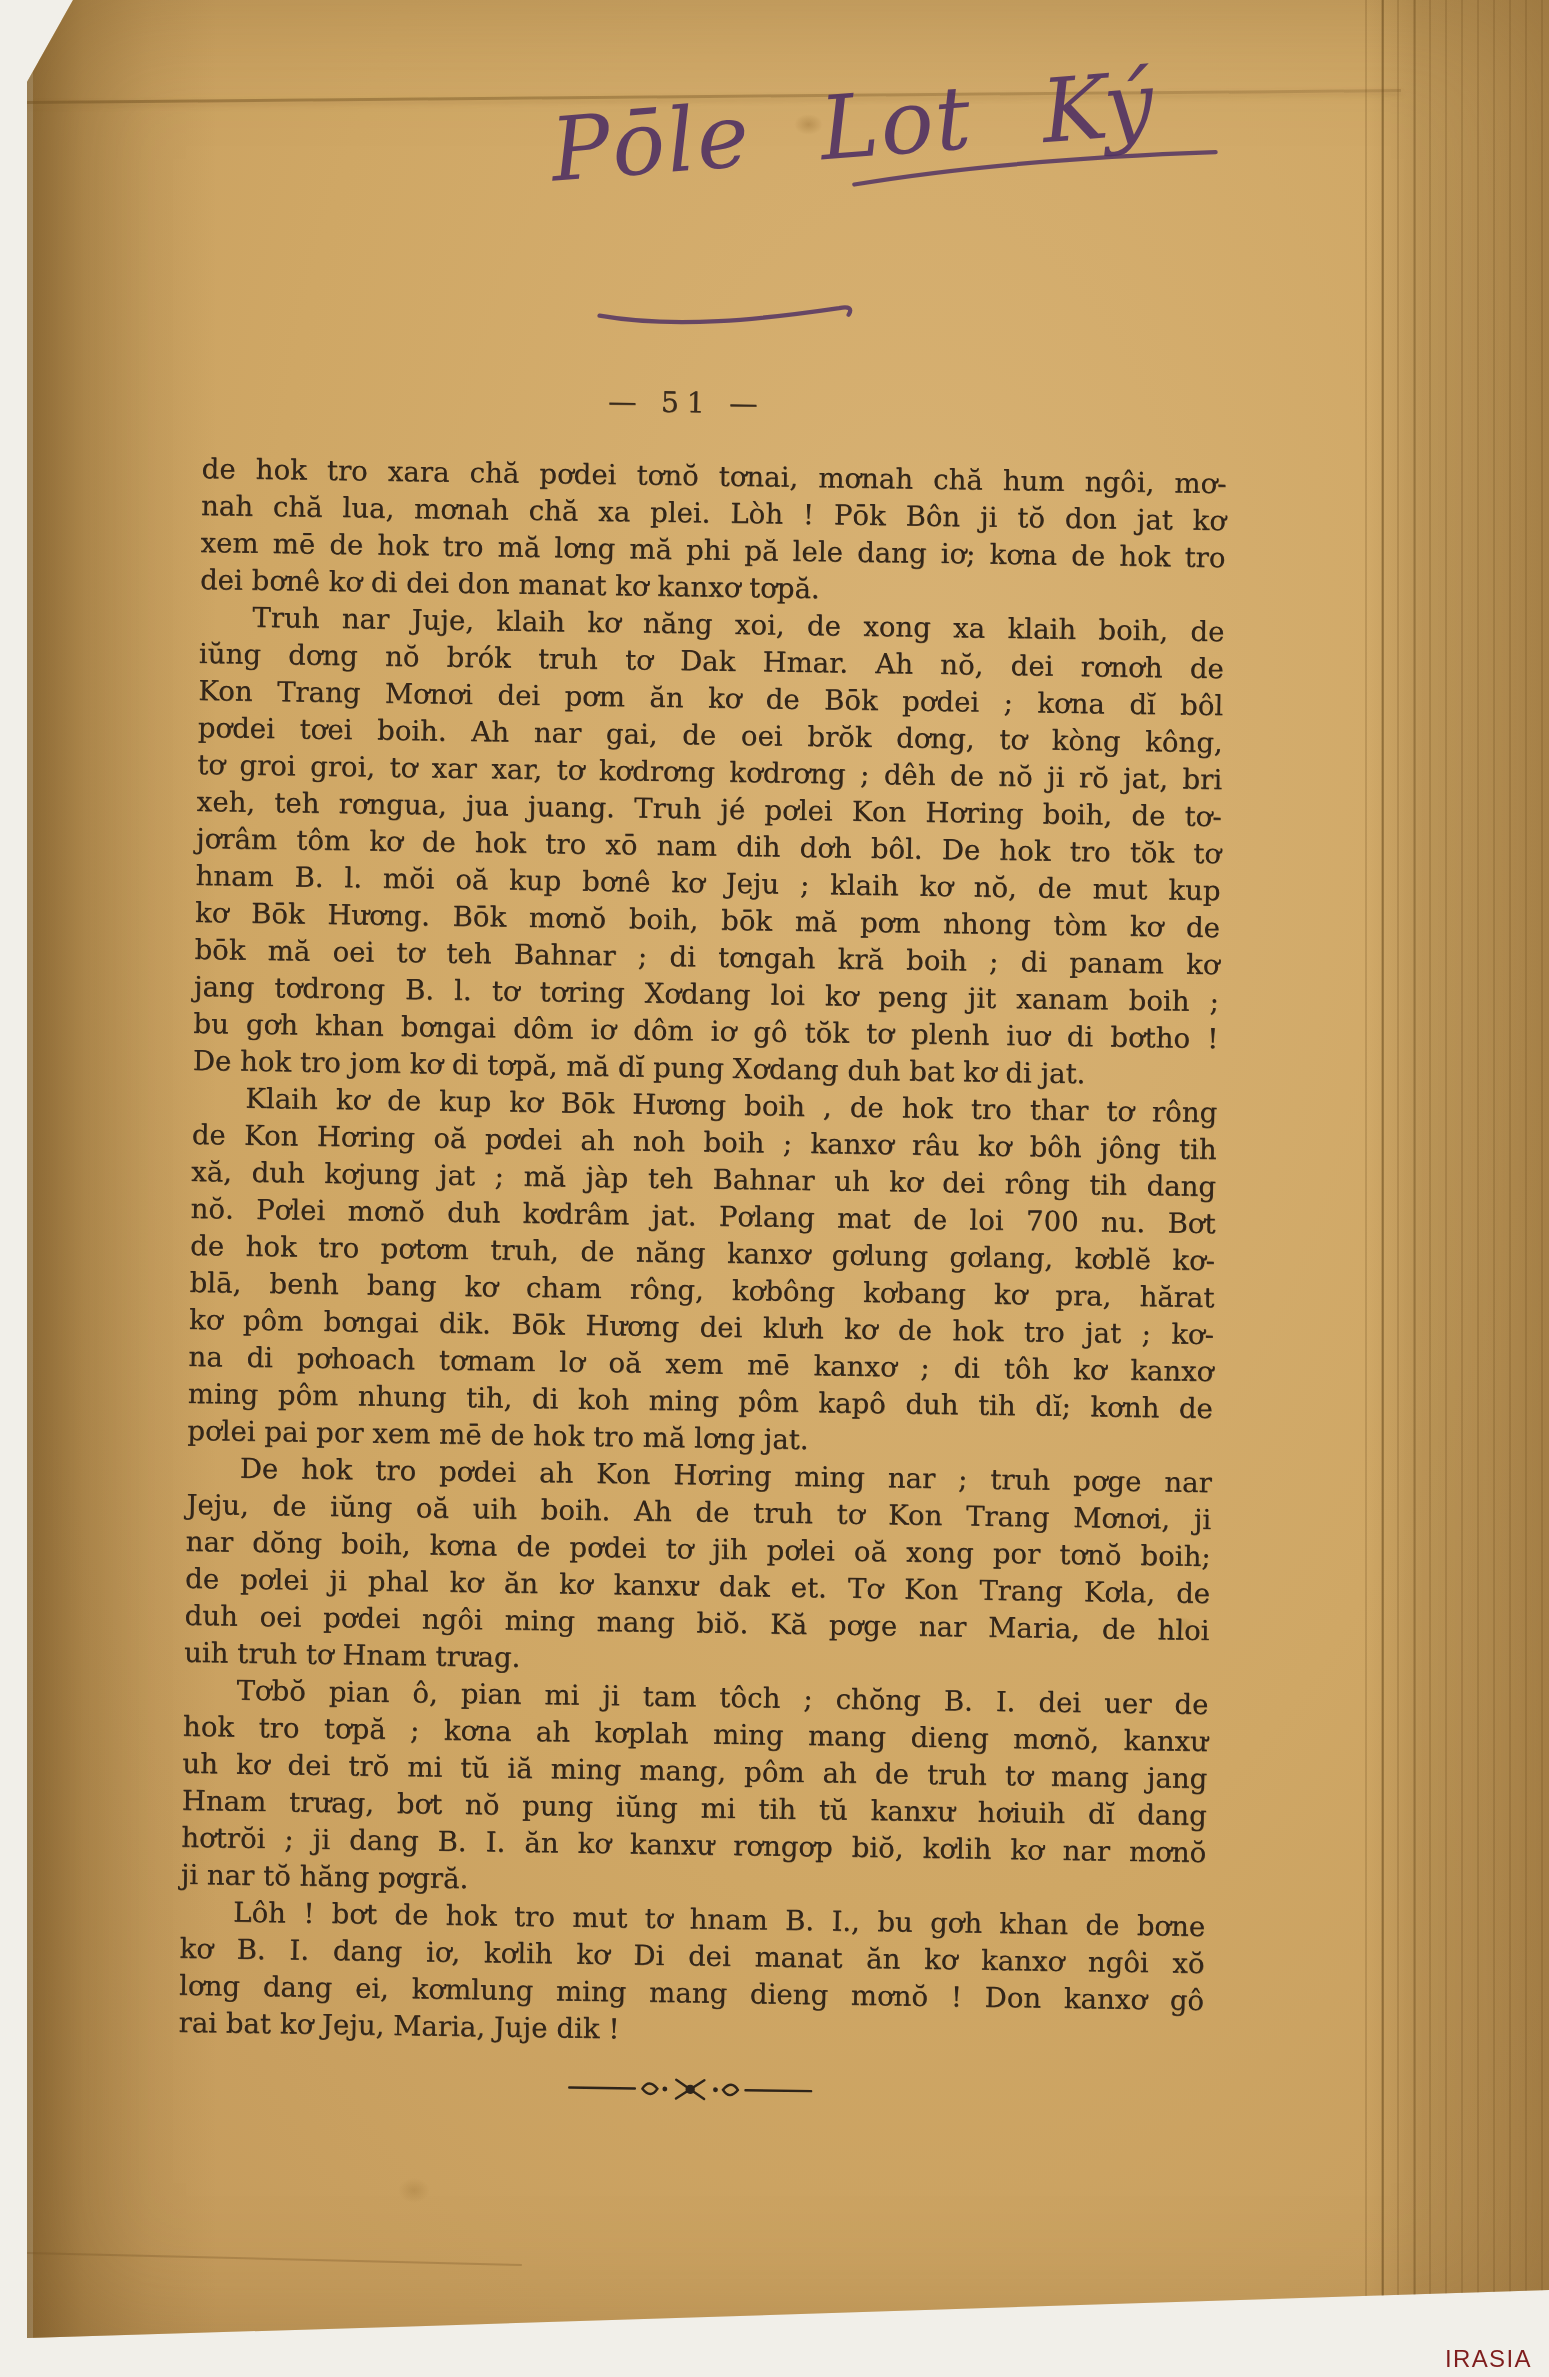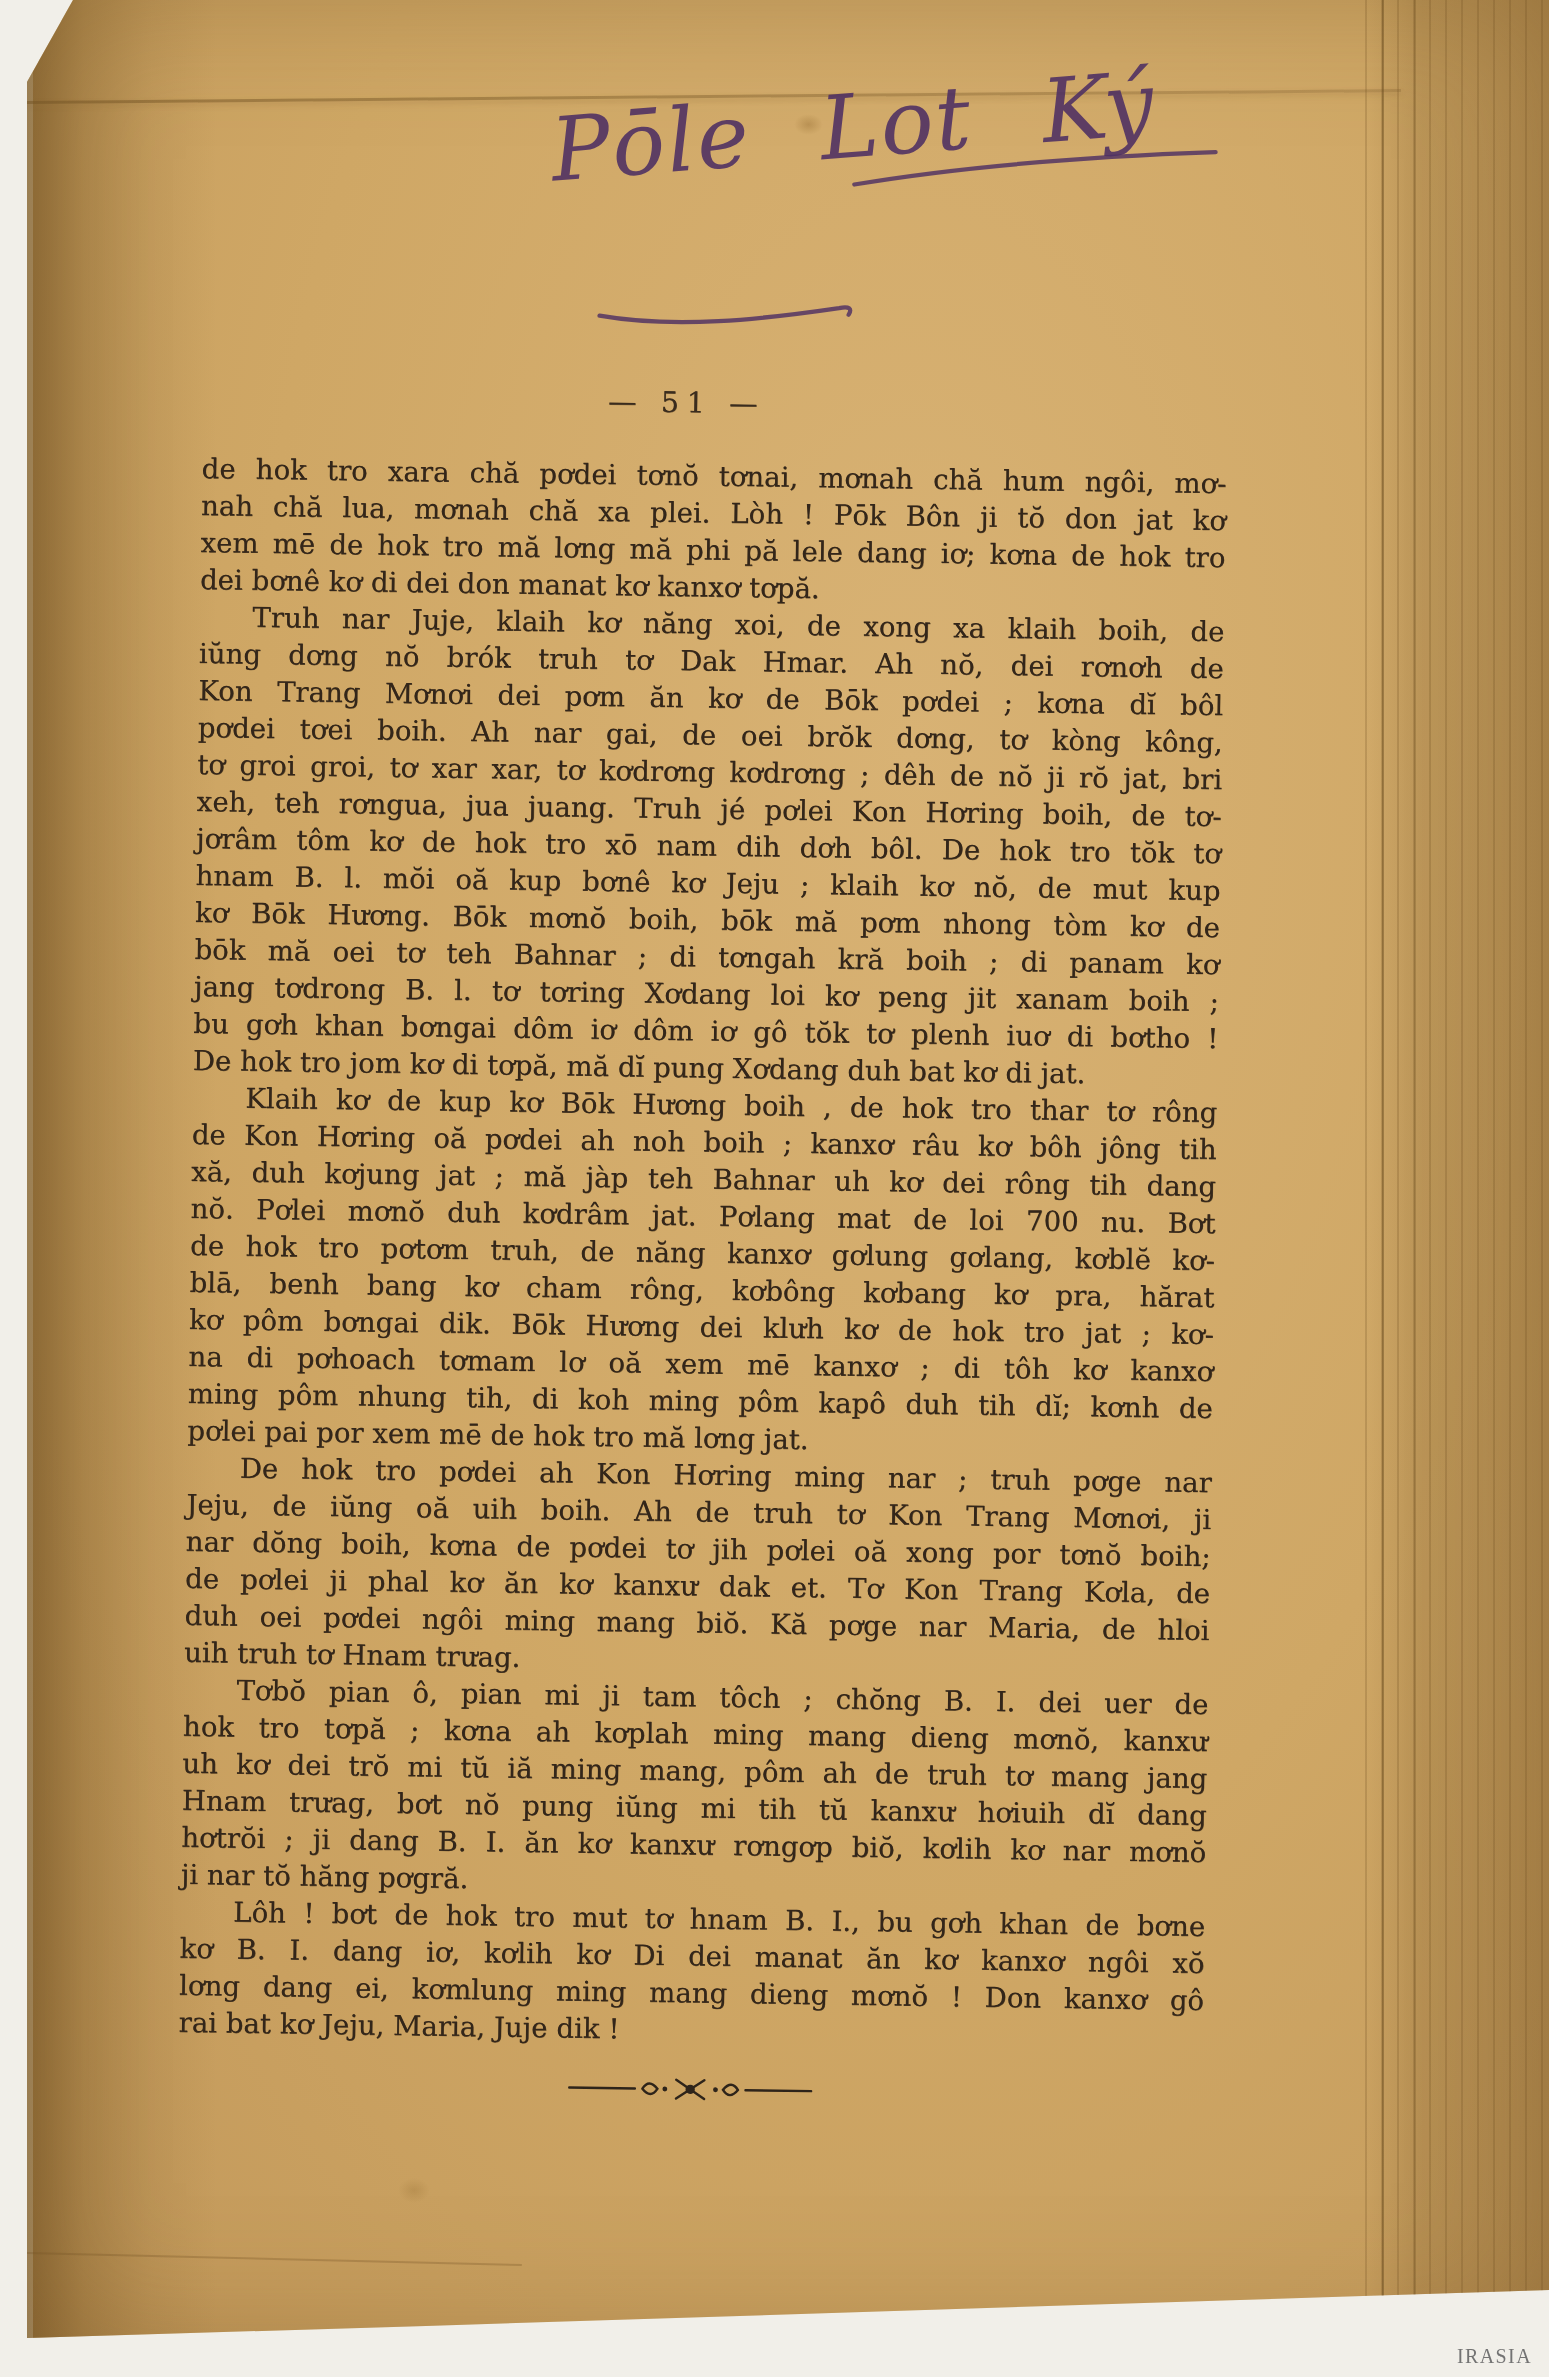--- a/index.html
+++ b/index.html
@@ -43,22 +43,22 @@
     text-shadow:0.3px 0.4px 0.6px rgba(45,30,15,.6);}
   .body-text{font-size:27.6px;line-height:37px;
     text-shadow:0.3px 0.4px 0.6px rgba(45,30,15,.62);}
   .pline{text-align:justify;text-align-last:justify;white-space:normal;}
   .pline.last{text-align-last:left;}
   .pline.first{padding-left:53px;}
   .ornament-wrap{margin-top:25px;text-align:center;}
   .ornament-wrap svg{display:inline-block;}
   
   .watermark{position:absolute;right:17px;top:2345px;
-    font-family:Liberation Serif, serif;font-size:20px;letter-spacing:1.4px;
-    color:#737373;}
+    font-family:Liberation Sans, sans-serif;font-size:24px;letter-spacing:1.4px;
+    color:#7f1d1d;}
 </style>
 </head>
 <body>
 
 <div class="stage">
 
   <div class="paper">
     <div class="paper-highlight-left"></div>
     <div class="binding-shadow"></div>
     <div class="edge-right">

